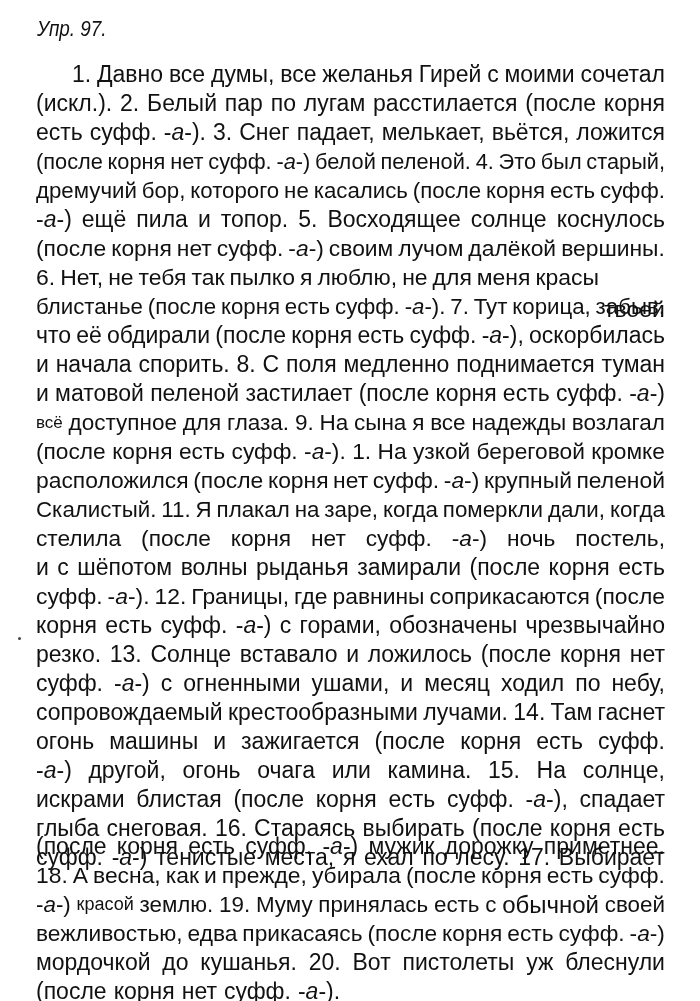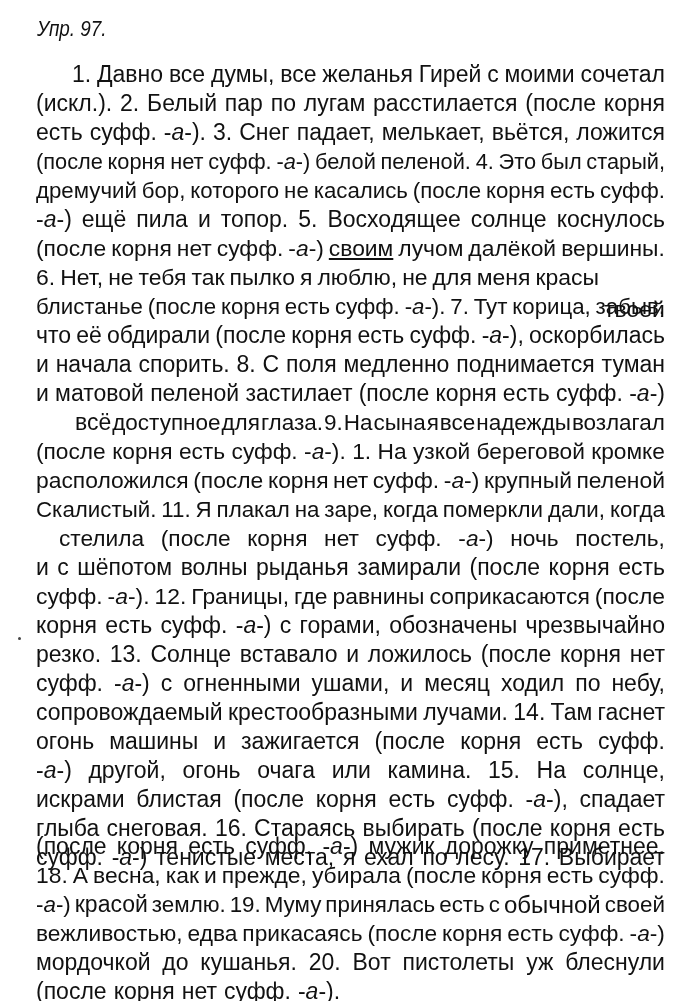--- a/index.html
+++ b/index.html
@@ -90,21 +90,21 @@
       <span class="w">Восходящее</span>
       <span class="w">солнце</span>
       <span class="w">коснулось</span>
     </div>
     <div class="line">
       <span class="w" style="font-size: 22.8535px;">(после</span>
       <span class="w" style="font-size: 22.8535px;">корня</span>
       <span class="w" style="font-size: 22.8535px;">нет</span>
       <span class="w" style="font-size: 22.8535px;">суфф.</span>
       <span class="w" style="font-size: 22.8535px;">-<i>а</i>-)</span>
-      <span class="w" style="font-size: 22.8535px; text-decoration: underline;">своим</span>
+      <span class="w" style="font-size: 22.8535px;">своим</span>
       <span class="w" style="font-size: 22.8535px;">лучом</span>
       <span class="w" style="font-size: 22.8535px;">далёкой</span>
       <span class="w" style="font-size: 22.8535px;">вершины.</span>
     </div>
     <div class="line">
       <span class="w" style="font-size: 22.9692px;">6.</span>
       <span class="w" style="font-size: 22.9692px;">Нет,</span>
       <span class="w" style="font-size: 22.9692px;">не</span>
       <span class="w" style="font-size: 22.9692px;">тебя</span>
       <span class="w" style="font-size: 22.9692px;">так</span>
@@ -156,21 +156,21 @@
       <span class="w">матовой</span>
       <span class="w">пеленой</span>
       <span class="w">застилает</span>
       <span class="w">(после</span>
       <span class="w">корня</span>
       <span class="w">есть</span>
       <span class="w">суфф.</span>
       <span class="w">-<i>а</i>-)</span>
     </div>
     <div class="line">
-      <span class="w" style="font-size: 23px; margin-left: 39px;">всё</span>
+      <span class="w" style="font-size: 17px;">всё</span>
       <span class="w" style="font-size: 22.5118px;">доступное</span>
       <span class="w" style="font-size: 22.5118px;">для</span>
       <span class="w" style="font-size: 22.5118px;">глаза.</span>
       <span class="w" style="font-size: 22.5118px;">9.</span>
       <span class="w" style="font-size: 22.5118px;">На</span>
       <span class="w" style="font-size: 22.5118px;">сына</span>
       <span class="w" style="font-size: 22.5118px;">я</span>
       <span class="w" style="font-size: 22.5118px;">все</span>
       <span class="w" style="font-size: 22.5118px;">надежды</span>
       <span class="w" style="font-size: 22.5118px;">возлагал</span>
@@ -203,21 +203,21 @@
       <span class="w" style="font-size: 22.3359px;">Я</span>
       <span class="w" style="font-size: 22.3359px;">плакал</span>
       <span class="w" style="font-size: 22.3359px;">на</span>
       <span class="w" style="font-size: 22.3359px;">заре,</span>
       <span class="w" style="font-size: 22.3359px;">когда</span>
       <span class="w" style="font-size: 22.3359px;">померкли</span>
       <span class="w" style="font-size: 22.3359px;">дали,</span>
       <span class="w" style="font-size: 22.3359px;">когда</span>
     </div>
     <div class="line">
-      <span class="w" style="font-size: 22.7173px; margin-left: 23px;">стелила</span>
+      <span class="w" style="font-size: 22.7173px;">стелила</span>
       <span class="w" style="font-size: 22.7173px;">(после</span>
       <span class="w" style="font-size: 22.7173px;">корня</span>
       <span class="w" style="font-size: 22.7173px;">нет</span>
       <span class="w" style="font-size: 22.7173px;">суфф.</span>
       <span class="w" style="font-size: 22.7173px;">-<i>а</i>-)</span>
       <span class="w" style="font-size: 22.7173px;">ночь</span>
       <span class="w" style="font-size: 22.7173px;">постель,</span>
     </div>
     <div class="line">
       <span class="w">и</span>
@@ -355,21 +355,21 @@
       <span class="w" style="font-size: 22.8693px;">и</span>
       <span class="w" style="font-size: 22.8693px;">прежде,</span>
       <span class="w" style="font-size: 22.8693px;">убирала</span>
       <span class="w" style="font-size: 22.8693px;">(после</span>
       <span class="w" style="font-size: 22.8693px;">корня</span>
       <span class="w" style="font-size: 22.8693px;">есть</span>
       <span class="w" style="font-size: 22.8693px;">суфф.</span>
     </div>
     <div class="line">
       <span class="w" style="font-size: 22.3942px;">-<i>а</i>-)</span>
-      <span class="w" style="font-size: 23px;">красой</span>
+      <span class="w" style="font-size: 18px;">красой</span>
       <span class="w" style="font-size: 22.3942px;">землю.</span>
       <span class="w" style="font-size: 22.3942px;">19.</span>
       <span class="w" style="font-size: 22.3942px;">Муму</span>
       <span class="w" style="font-size: 22.3942px;">принялась</span>
       <span class="w" style="font-size: 22.3942px;">есть</span>
       <span class="w" style="font-size: 22.3942px;">с</span>
       <span class="w" style="font-size: 24px;">обычной</span>
       <span class="w" style="font-size: 22.3942px;">своей</span>
     </div>
     <div class="line">

